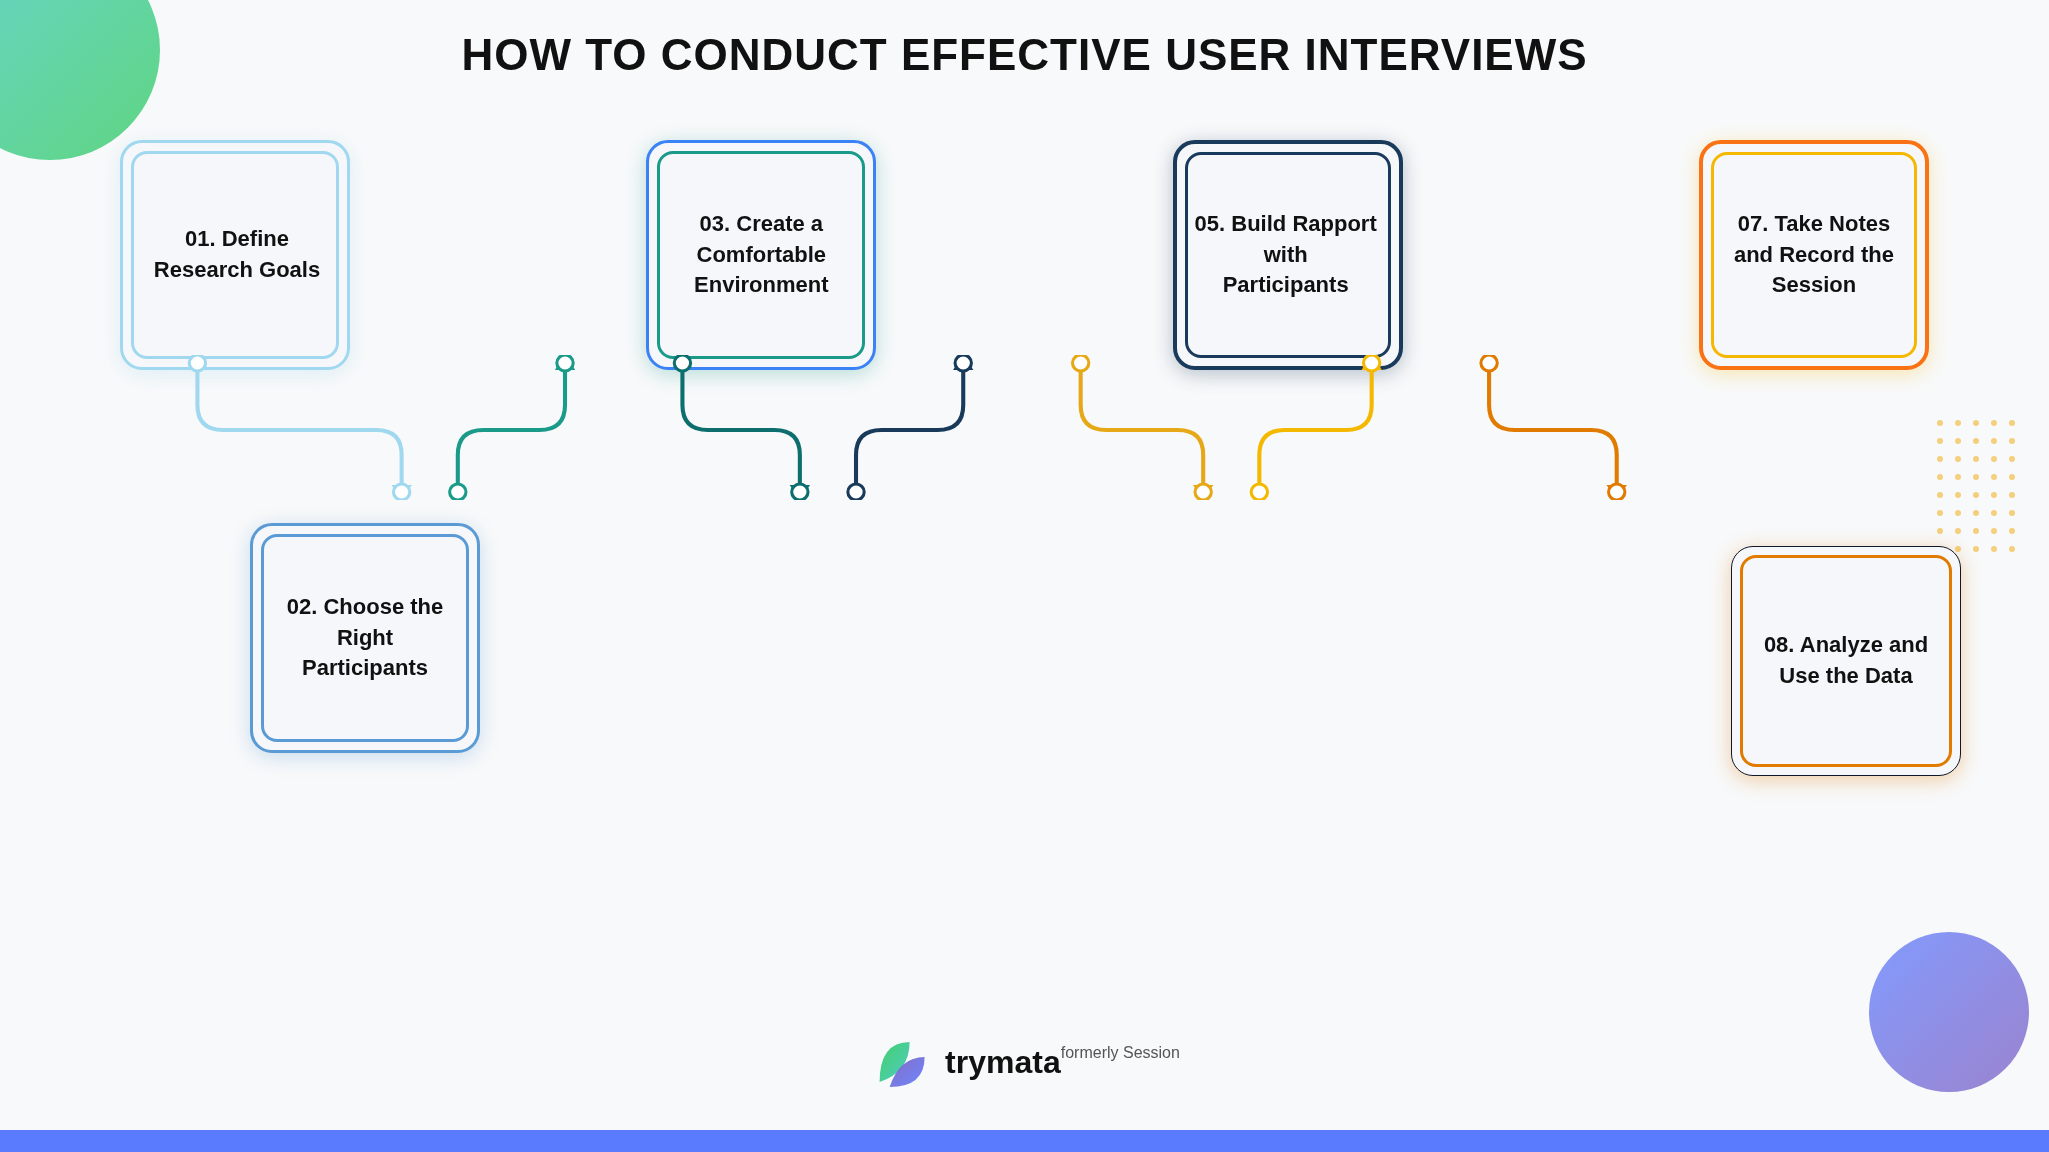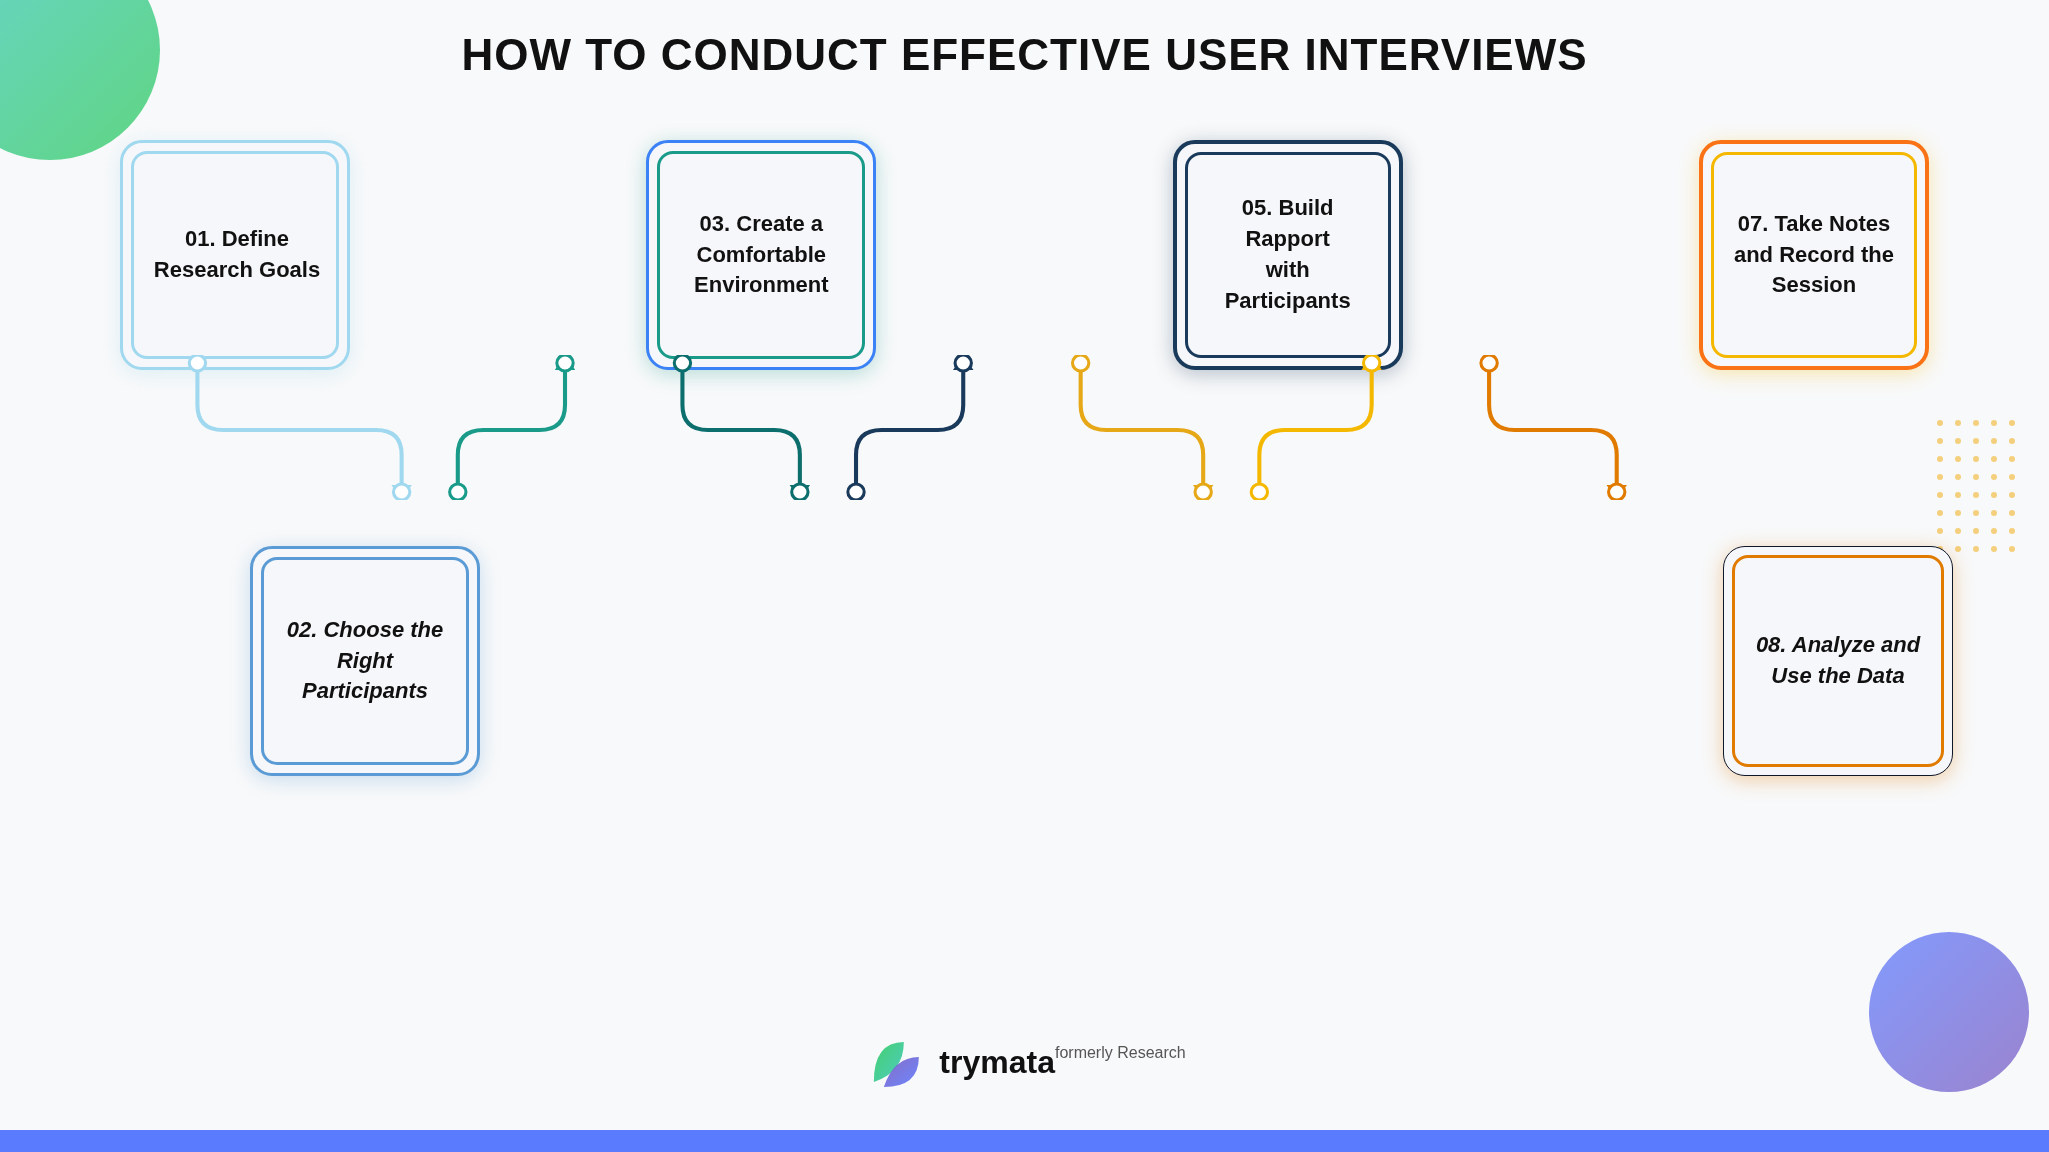--- a/index.html
+++ b/index.html
@@ -93,27 +93,26 @@
       margin-top: 20px;
       position: absolute;
       top: 0;
       left: 0;
       right: 0;
     }
 
     .bottom-row {
       display: flex;
       justify-content: space-between;
-      align-items: flex-end;
+      align-items: center;
       padding: 0 40px;
       position: absolute;
       top: 380px;
       left: 0;
-      right: 16px;
-      font-style: italic;
+      right: 8px;
     }
 
     
     .card {
       width: 230px;
       height: 230px;
       border-radius: 22px;
       display: flex;
       align-items: center;
       justify-content: center;
@@ -145,20 +144,21 @@
 
     .card-teal {
       border: 3px solid #3b82f6;
       box-shadow: 0 4px 20px rgba(26,155,138,0.3);
     }
     .card-teal::before { border-color: #1a9b8a; }
 
     .card-dark-navy {
       border: 4px solid #1a3a5c;
       box-shadow: 0 4px 20px rgba(26,58,92,0.3);
+      padding-left: 16px;
     }
     .card-dark-navy::before { border-color: #1a3a5c; }
 
     .card-yellow {
       border: 4px solid #f97316;
       box-shadow: 0 4px 20px rgba(245,184,0,0.3);
     }
     .card-yellow::before { border-color: #f5b800; }
 
     .card-mid-blue {
@@ -410,17 +410,17 @@
         <stop offset="100%" style="stop-color:#5b7bff;stop-opacity:1"></stop>
       </linearGradient>
     </defs>
 
     <path d="M10,50 Q10,10 40,10 Q40,40 10,50 Z" fill="url(#logoGrad1)"></path>
 
     <path d="M20,55 Q55,55 55,25 Q30,25 20,55 Z" fill="url(#logoGrad2)" opacity="0.9"></path>
   </svg>
   <div class="logo-text-block">
     <span class="logo-name">trymata</span>
-    <span class="logo-sub">formerly Research</span>
+    <span class="logo-sub">formerly Session</span>
   </div>
 </div>
 
 <div class="bottom-bar"></div>
 
 </body></html>

